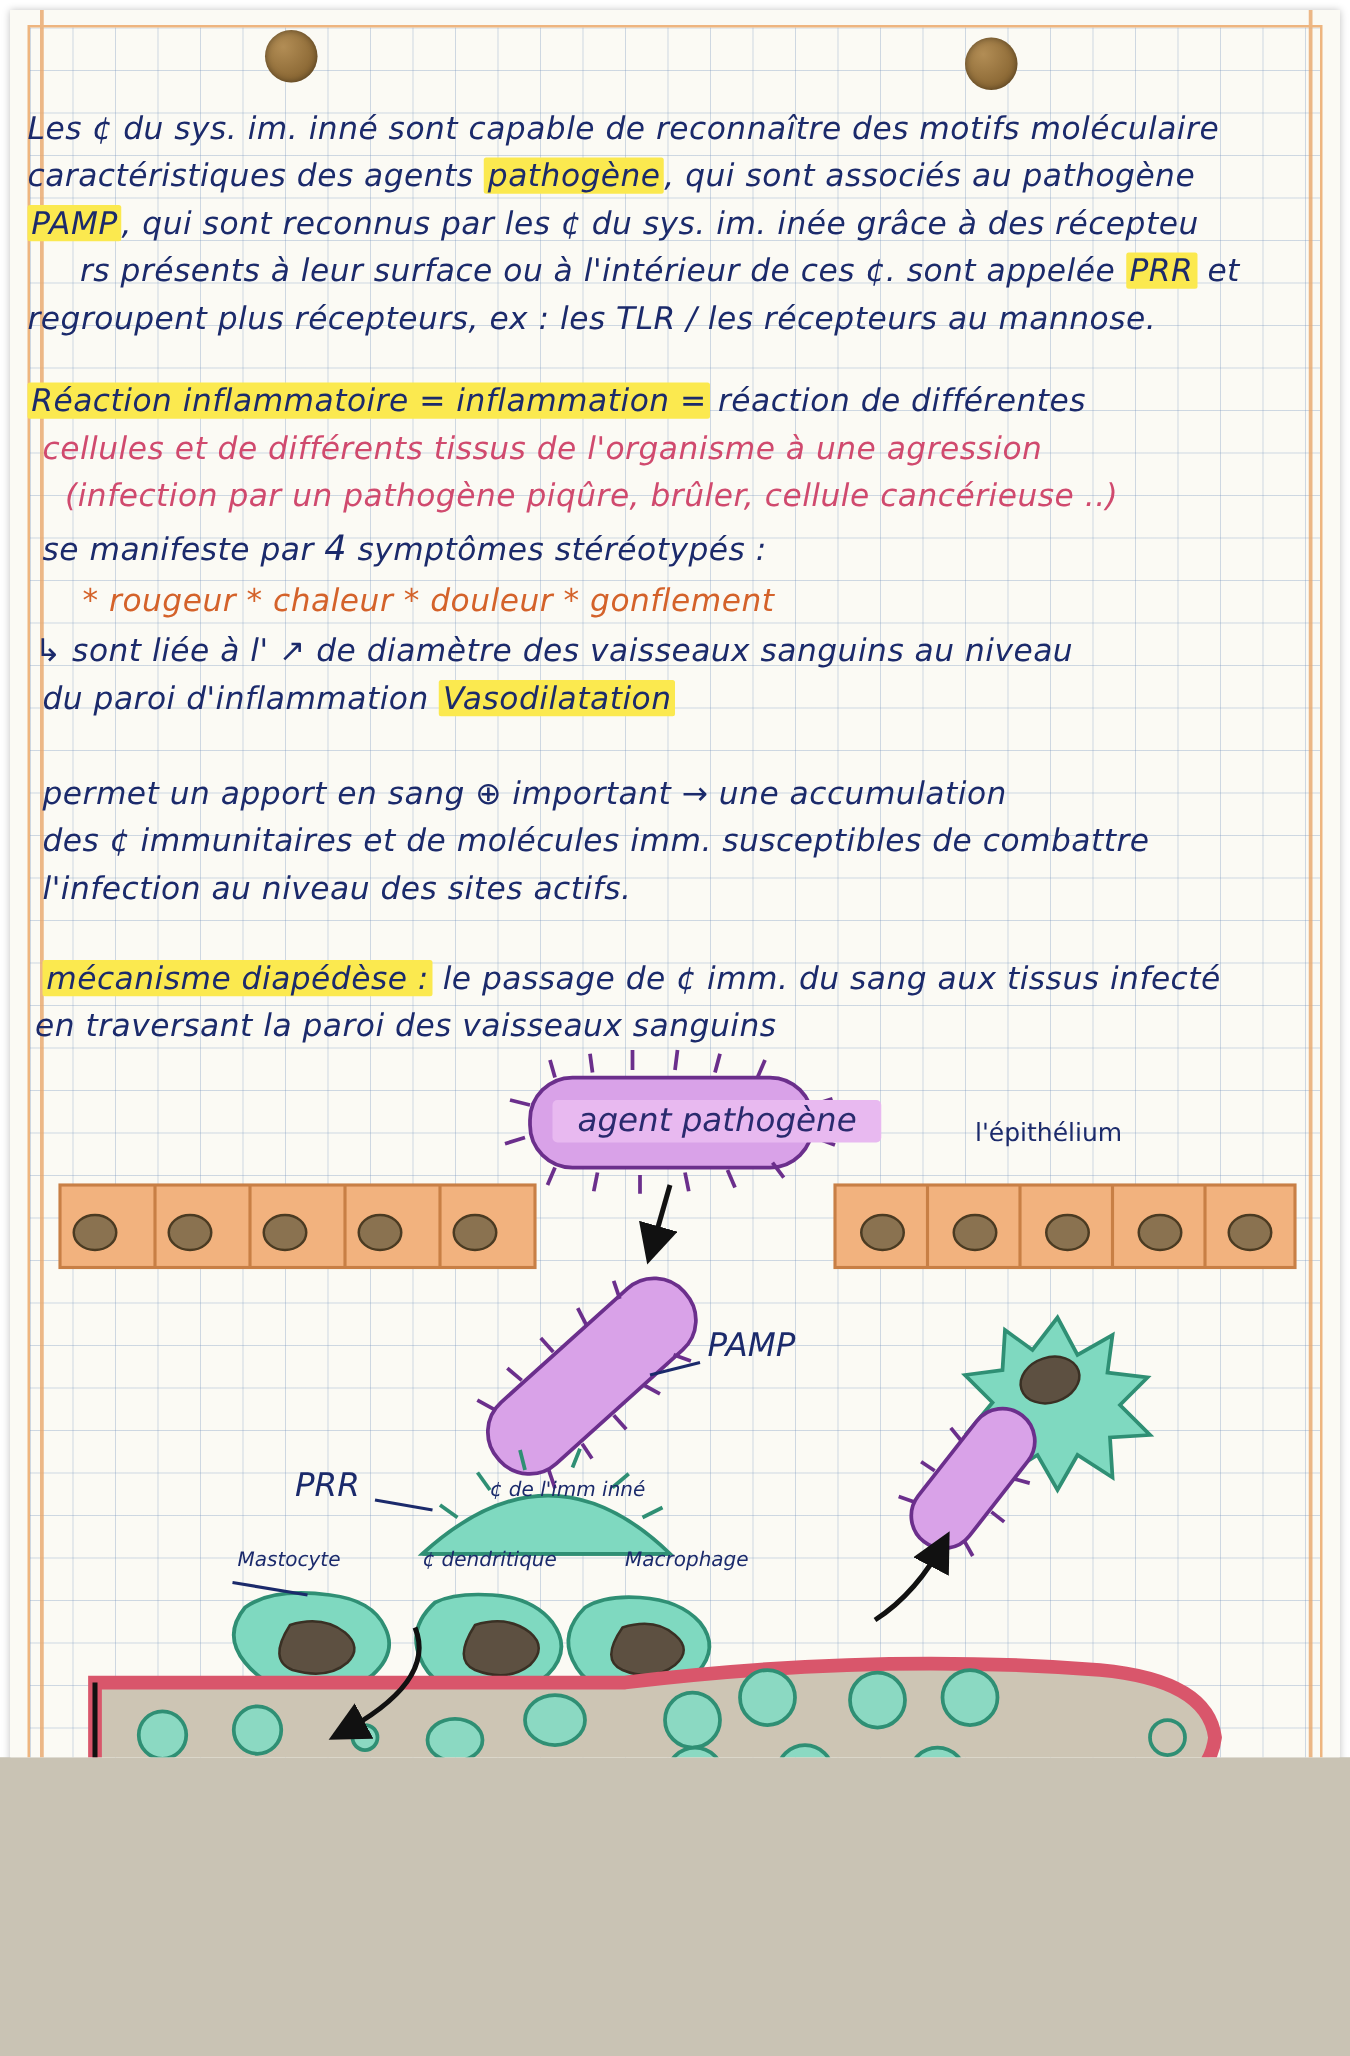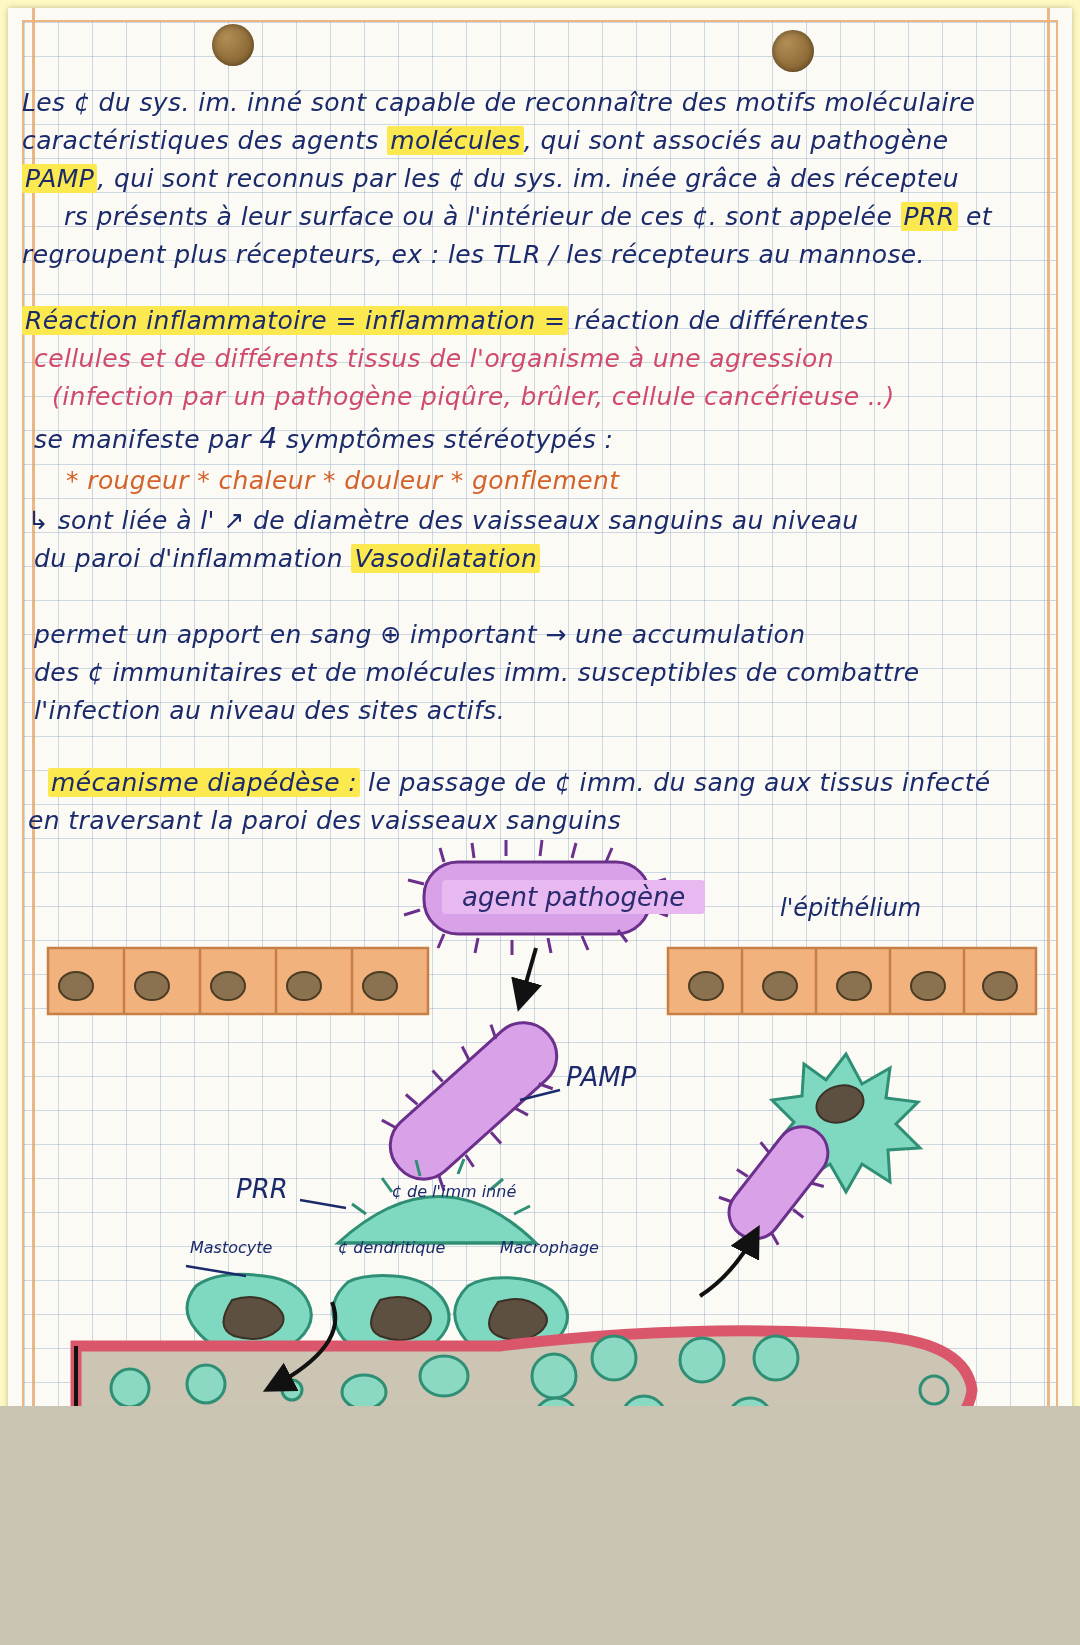--- a/index.html
+++ b/index.html
@@ -5,21 +5,21 @@
   html, body {
     margin: 0;
     padding: 0;
     background: #c9c3b4;
   }
   #page {
     position: relative;
     width: 1080px;
     height: 1406px;
     overflow: hidden;
-    background: #fef9c3;
+    background: #ffffff;
     font-family: "Liberation Sans", sans-serif;
   }
   
   .sheet {
     position: absolute;
     left: 8px; top: 8px;
     width: 1064px; height: 1629px;
     background: #fbfaf4;
     box-shadow: 0 0 6px rgba(0,0,0,.25);
   }
@@ -78,23 +78,22 @@
   .hl {
     background: #fbe94f;
     padding: 0 3px;
     border-radius: 2px;
   }
   
   .diagram { position: absolute; left: 0; top: 0; width: 1080px; height: 1645px; pointer-events: none; }
   .epi-label {
     position: absolute;
     font-family: "DejaVu Sans", sans-serif;
-    font-style: italic;
     color: #1b2a6b;
-    font-size: 24px;
+    font-size: 20px;
   }
   .pathogen-label {
     position: absolute;
     font-family: "DejaVu Sans", sans-serif;
     font-style: italic;
     font-size: 26px;
     color: #2a2a6e;
     background: #e8b9f0;
     padding: 2px 20px;
     border-radius: 4px;
@@ -119,21 +118,21 @@
     <div class="border-frame"></div>
   </div>
 
   <div class="punch" style="left:212px; top:24px;"></div>
   <div class="punch" style="left:772px; top:30px;"></div>
 
   <div class="hw blue" style="left:22px; top:88px;">
     <span>Les ¢ du sys. im. inné sont capable de reconnaître des motifs moléculaire</span>
   </div>
   <div class="hw blue" style="left:22px; top:126px;">
-    <span>caractéristiques des agents </span><span class="hl orange">molécules</span><span>, qui sont associés au pathogène</span>
+    <span>caractéristiques des agents </span><span class="hl orange">pathogène</span><span>, qui sont associés au pathogène</span>
   </div>
   <div class="hw blue" style="left:22px; top:164px;text-align:right;">
     <span class="hl orange">PAMP</span><span>, qui sont reconnus par les ¢ du sys. im. inée grâce à des récepteu</span>
   </div>
   <div class="hw blue" style="left:22px; top:202px;margin-left:42px;">
     <span>rs présents à leur surface ou à l'intérieur de ces ¢. sont appelée </span><span class="hl red">PRR</span><span> et</span>
   </div>
   <div class="hw blue" style="left:22px; top:240px;">
     <span>regroupent plus récepteurs, ex : les TLR / les récepteurs au mannose.</span>
   </div>
@@ -163,21 +162,21 @@
   <div class="hw blue" style="left:34px; top:620px;">
     <span>permet un apport en sang ⊕ important → une accumulation</span>
   </div>
   <div class="hw blue" style="left:34px; top:658px;">
     <span>des ¢ immunitaires et de molécules imm. susceptibles de combattre</span>
   </div>
   <div class="hw blue" style="left:34px; top:696px;">
     <span>l'infection au niveau des sites actifs.</span>
   </div>
 
-  <div class="hw" style="left:48px; top:768px;">
+  <div class="hw" style="left:34px; top:768px;">
     <span class="hl orange">mécanisme diapédèse :</span><span class="blue" style="padding-left:8px;">le passage de ¢ imm. du sang aux tissus infecté</span>
   </div>
   <div class="hw blue" style="left:28px; top:806px;">
     <span>en traversant la paroi des vaisseaux sanguins</span>
   </div>
 
   <svg class="diagram" viewBox="0 0 1080 1645">
     <defs>
       <style>
         .ep-cell { fill:#f2b27e; stroke:#c87f45; stroke-width:2.5; }

